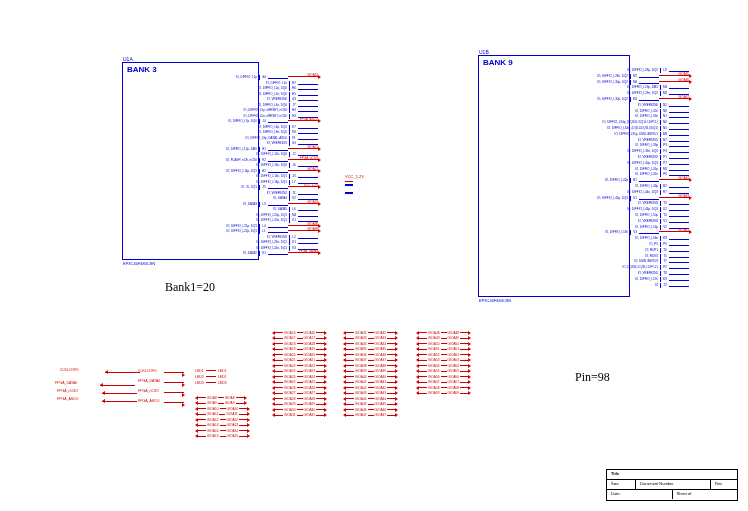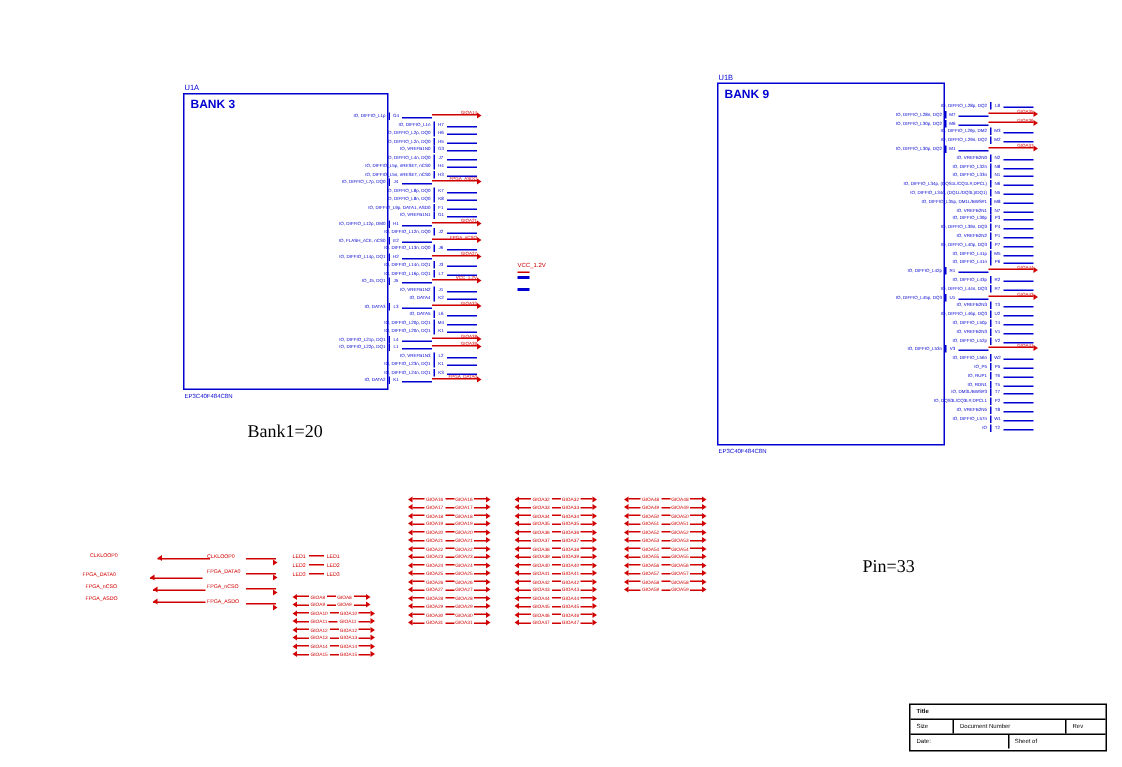--- a/index.html
+++ b/index.html
@@ -449,21 +449,21 @@
       </div>
       <div class="pin-row" style="top: 226.6px; width: 210px; right: -60px;">
         <div class="desc">IO</div>
         <div class="num">T2</div>
         <div class="wire"></div>
       </div>
     </div>
 </div>
 
 <div class="annotation" style="left:165px;top:280px;">Bank1=20</div>
-<div class="annotation" style="left:575px;top:370px;">Pin=33</div>
+<div class="annotation" style="left:575px;top:370px;">Pin=98</div>
 
 <div id="offpage-singles">
     <div class="offpage" style="left: 105px; top: 370px; width: 35px;">
       <div class="arrow left"></div>
       <div class="line"></div>
       <div class="label" style="left:-45px;top:-2px;">CLKLOOP0</div>
     </div>
     <div class="offpage" style="left: 100px; top: 383px; width: 35px;">
       <div class="arrow left"></div>
       <div class="line"></div>

